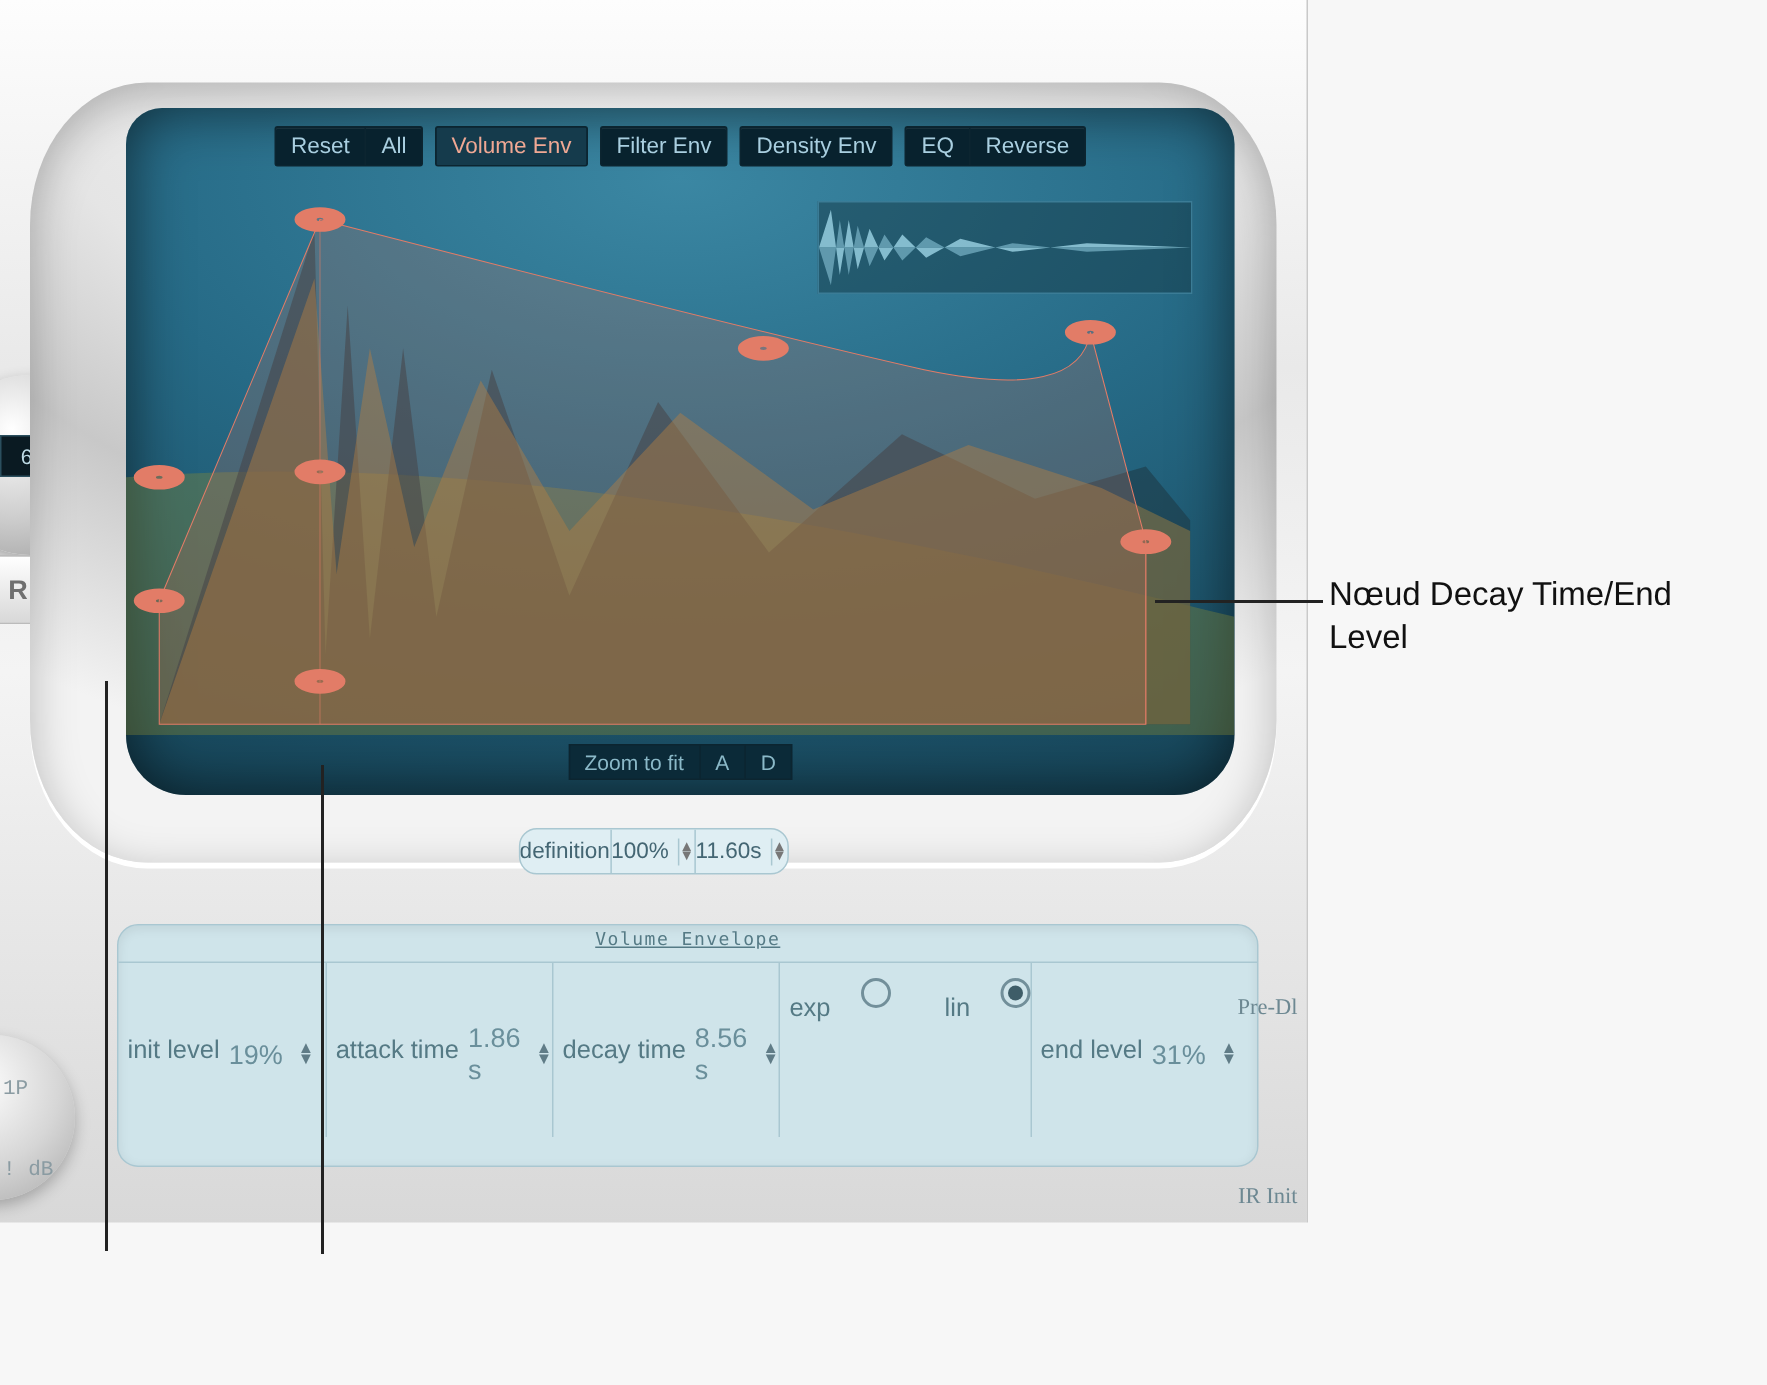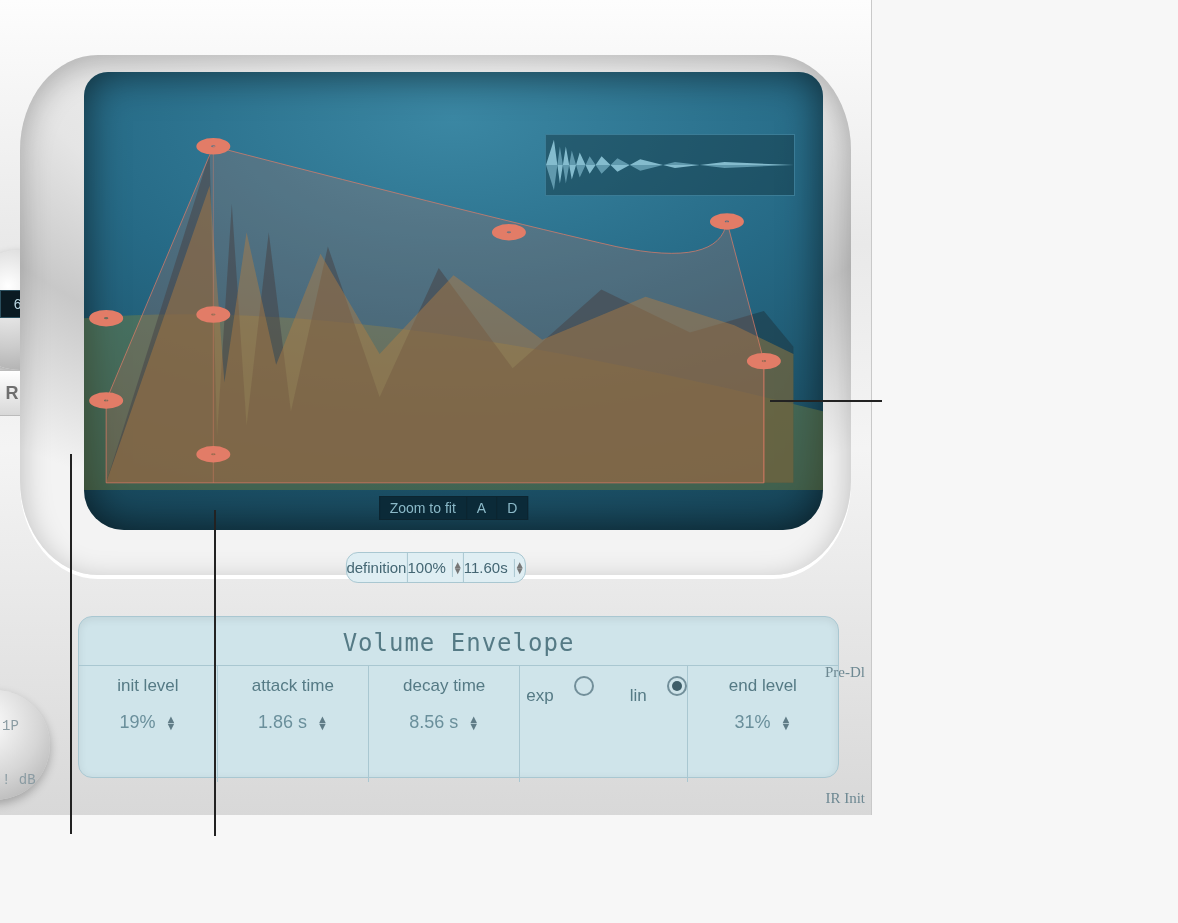--- a/index.html
+++ b/index.html
@@ -87,26 +87,26 @@
   .def-row span:first-child{border-left:none}
   .spin{font-size:10px;line-height:6px;color:#777}
 
   
   .panel{
     position:absolute;left:78px;right:32px;top:616px;height:162px;
     border:1px solid var(--panel-blue-border);border-radius:14px;background:var(--panel-blue);
     box-shadow:inset 0 2px 8px rgba(0,0,0,.08);
   }
   .panel-title{
-    text-align:center;padding:12px 0 8px;color:var(--panel-text);font-size:24px;letter-spacing:1px;
-    border-bottom:1px solid var(--panel-blue-border);font-family:Menlo,Consolas,monospace;
+    text-align:center;padding:2px 0 8px;color:var(--panel-text);font-size:12px;letter-spacing:1px;
+    border-bottom:1px solid var(--panel-blue-border);font-family:Menlo,Consolas,monospace;text-decoration:underline;
   }
   .panel-grid{display:flex;height:calc(100% - 44px)}
   .pcell{
-    flex:1;border-left:1px solid var(--panel-blue-border);display:flex;flex-direction:column;
+    flex:1;border-left:1px solid var(--panel-blue-border);display:flex;flex-direction:row;
     align-items:center;color:var(--panel-text);font-family:Menlo,Consolas,monospace;
   }
   .pcell:first-child{border-left:none}
   .pcell .hdr{font-size:17px;padding:10px 6px;white-space:nowrap}
   .pcell .val{font-size:18px;color:#6a8f9b;display:flex;align-items:center;gap:10px;margin-top:6px}
   .radio{width:20px;height:20px;border:2px solid #728f9a;border-radius:50%;display:inline-block;position:relative}
   .radio.on::after{content:"";position:absolute;inset:3px;border-radius:50%;background:#3e5d68}
   .pcell.mode{flex-direction:row;gap:30px;justify-content:center;align-items:flex-start;padding-top:10px}
   .pcell.mode .col{display:flex;flex-direction:row;align-items:flex-start;gap:14px}
   .spin2{font-size:11px;line-height:7px;color:#607c87}
@@ -158,20 +158,39 @@
       <span>R</span>
     </div>
     <div class="left-knob2"></div>
     <div class="left-text" style="top:718px">1P</div>
     <div class="left-text" style="top:772px">! dB</div>
 
     <div class="bezel"></div>
 
     <div class="screen">
 
+      <div class="lcd-toolbar">
+        <div class="lcd-btn">
+          <span class="lcd-seg">Reset</span>
+          <span class="lcd-seg">All</span>
+        </div>
+        <div class="lcd-btn">
+          <span class="lcd-seg active">Volume Env</span>
+        </div>
+        <div class="lcd-btn">
+          <span class="lcd-seg">Filter Env</span>
+        </div>
+        <div class="lcd-btn">
+          <span class="lcd-seg">Density Env</span>
+        </div>
+        <div class="lcd-btn">
+          <span class="lcd-seg">EQ</span>
+          <span class="lcd-seg">Reverse</span>
+        </div>
+      </div>
 
 
       <div class="overview">
         <svg viewBox="0 0 250 62" preserveAspectRatio="none">
           <path d="M0,31 L8,5 L14,50 L20,12 L26,46 L34,18 L44,40 L56,22 L72,38 L95,25 L130,34 L180,28 L250,31 Z" fill="#8fc6d8" opacity="0.9"></path>
           <path d="M0,31 L8,57 L14,12 L20,50 L26,16 L34,44 L44,22 L56,40 L72,24 L95,37 L130,28 L180,34 L250,31 Z" fill="#6fa9bd" opacity="0.8"></path>
         </svg>
       </div>
 
       <div class="graph">
@@ -262,18 +281,19 @@
           </div>
         </div>
       </div>
     </div>
 
     <div class="side-label sl1">Pre-Dl</div>
     <div class="side-label sl2">IR Init</div>
   </div>
 
   <div class="anno-line" style="left:770px;top:400px;width:112px"></div>
+  <div class="anno" style="left:886px;top:382px;width:260px">Nœud Decay Time/End Level</div>
 
   <div class="anno-line v" style="left:70px;top:454px;height:380px"></div>
 
   <div class="anno-line v" style="left:214px;top:510px;height:326px"></div>
 
 </div>
 
 </body></html>

